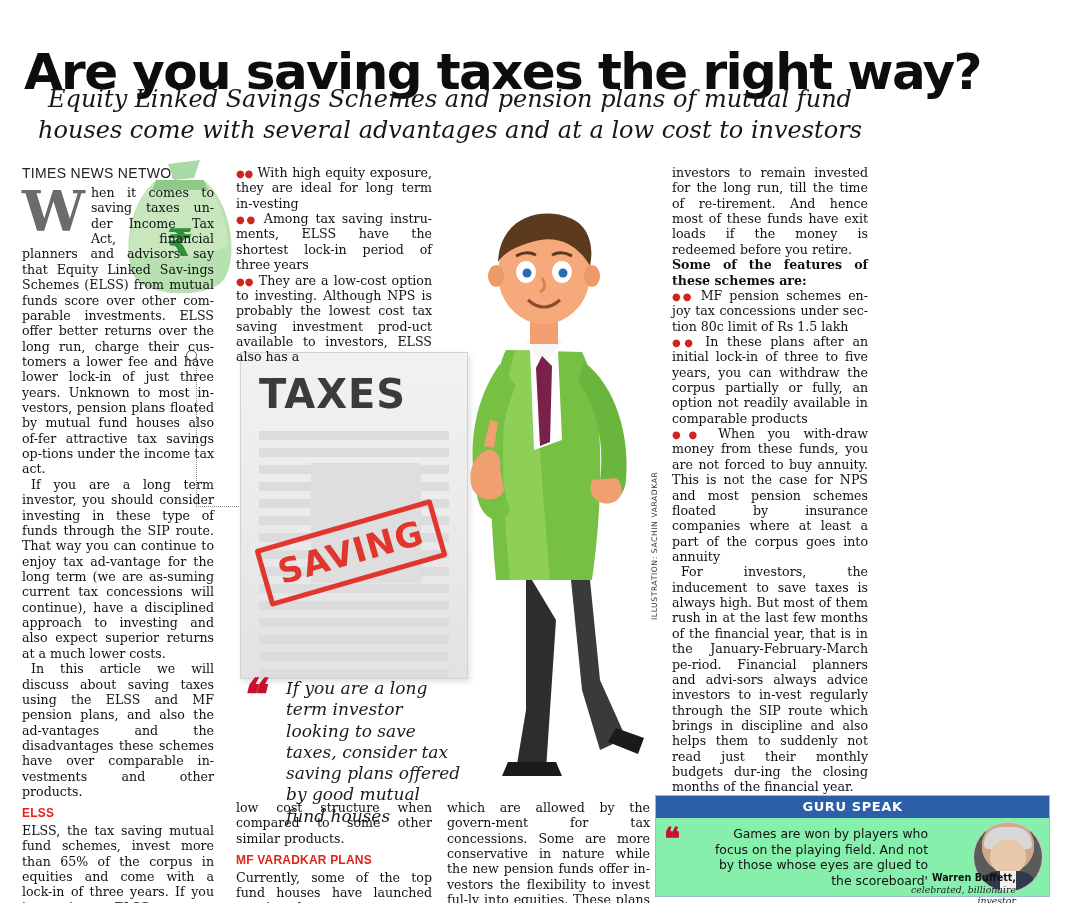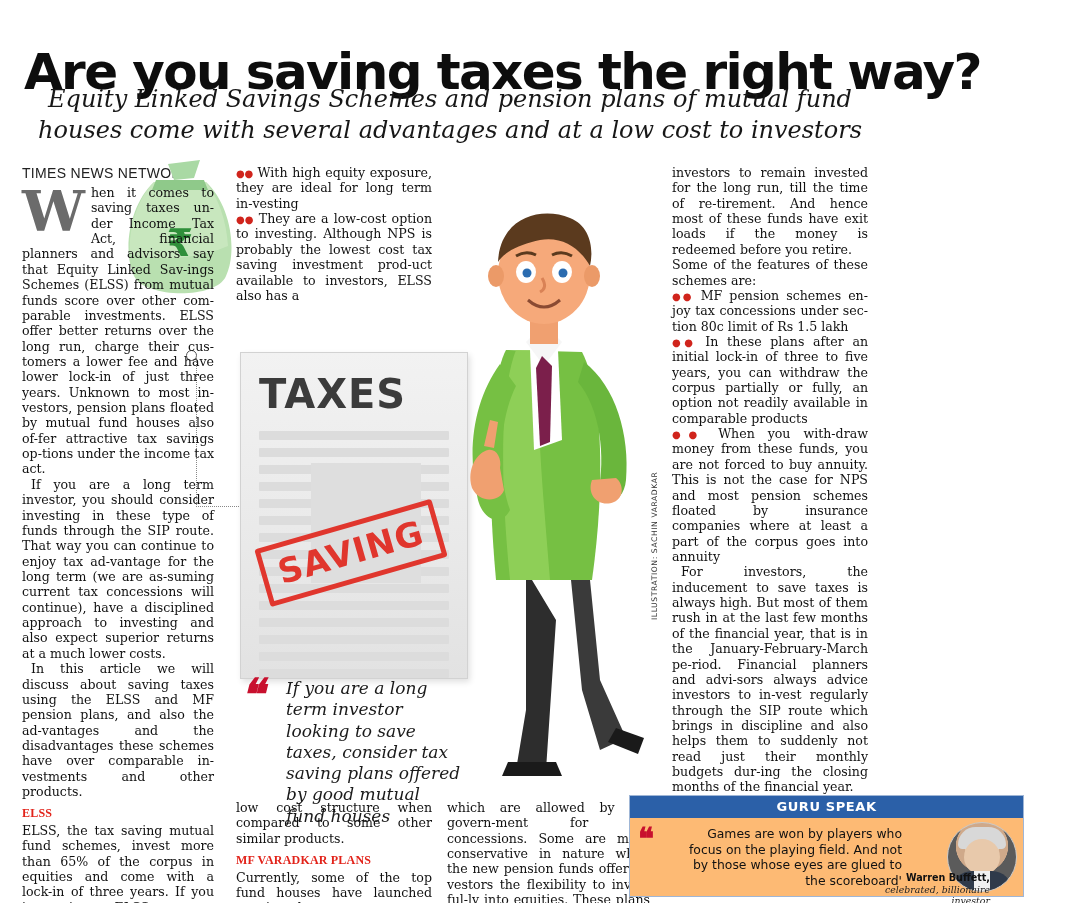--- a/index.html
+++ b/index.html
@@ -61,30 +61,30 @@
     font-size:56px;
     line-height:44px;
     padding:4px 6px 0 0;
     color:#6b6b6b;
   }
   #col1 .lead{
     text-align:justify;
   }
 
   .sec-head{
-    font-family:Liberation Serif, serif;
+    font-family:Liberation Sans, sans-serif;
     font-weight:bold;
     font-size:12px;
     color:#e2231a;
     margin:7px 0 2px 0;
     letter-spacing:.2px;
   }
   .bold-run{
     font-family:"DejaVu Serif", serif;
-    font-weight:normal;
+    font-weight:bold;
   }
 
   
   #col2{left:236px;top:165px;width:196px;}
   #col2 .bullet-wrap{text-align:justify;}
 
   
   #col2b{left:236px;top:800px;width:196px;}
 
   
@@ -164,23 +164,23 @@
   .dotline{
     position:absolute;left:196px;top:356px;width:48px;height:150px;
     border-left:1px dotted #888;border-bottom:1px dotted #888;
   }
   .smallcircle{
     position:absolute;left:186px;top:350px;width:9px;height:9px;border:1px solid #555;border-radius:50%;
   }
 
   
   .guru{
-    position:absolute;left:629px;top:795px;width:393px;height:100px;
+    position:absolute;left:655px;top:795px;width:393px;height:100px;
     border:1px solid #9fb6d6;
-    background:#fdba74;
+    background:#86efac;
   }
   .guru .bar{
     height:22px;background:#2b60a8;color:#fff;
     font-family:"DejaVu Sans", sans-serif;
     font-weight:bold;font-size:13px;letter-spacing:.6px;
     text-align:center;line-height:22px;
   }
   .guru .body{position:relative;height:78px;}
   .guru .gq{
     position:absolute;left:8px;top:10px;
@@ -309,20 +309,21 @@
     <p class="noind lead"><span class="dropcap">W</span><span>hen it comes to saving taxes un-der Income Tax Act, financial planners and advisors say that Equity Linked Sav-ings Schemes (ELSS) from mutual funds score over other com-parable investments. ELSS offer better returns over the long run, charge their cus-tomers a lower fee and have lower lock-in of just three years. Unknown to most in-vestors, pension plans floated by mutual fund houses also of-fer attractive tax savings op-tions under the income tax act.</span></p>
     <p>If you are a long term investor, you should consider investing in these type of funds through the SIP route. That way you can continue to enjoy tax ad-vantage for the long term (we are as-suming current tax concessions will continue), have a disciplined approach to investing and also expect superior returns at a much lower costs.</p>
     <p>In this article we will discuss about saving taxes using the ELSS and MF pension plans, and also the ad-vantages and the disadvantages these schemes have over comparable in-vestments and other products.</p>
     <div class="sec-head">ELSS</div>
     <p class="noind">ELSS, the tax saving mutual fund schemes, invest more than 65% of the corpus in equities and come with a lock-in of three years. If you invest in an ELSS, you are eligible to claim in-come tax rebate under section 80c of the Income Tax Act for up to Rs 1.5 lakh.</p>
 
   </div>
 
   <div class="col" id="col2">
     <p class="noind bullet-wrap"><span class="bul">●●</span> <span>With high equity exposure, they are ideal for long term in-vesting</span></p>
+    <p class="noind bullet-wrap"><span class="bul">●●</span> <span>Among tax saving instru-ments, ELSS have the shortest lock-in period of three years</span></p>
     <p class="noind bullet-wrap"><span class="bul">●●</span> <span>They are a low-cost option to investing. Although NPS is probably the lowest cost tax saving investment prod-uct available to investors, ELSS also has a</span></p>
   </div>
 
   <div class="pullquote">
     <span class="qmark">❝</span>
     <span class="qtext">If you are a long term investor looking to save taxes, consider tax saving plans offered by good mutual fund houses</span>
   </div>
 
   <div class="col" id="col2b">
     <p class="noind">low cost structure when compared to some other similar products.</p>

